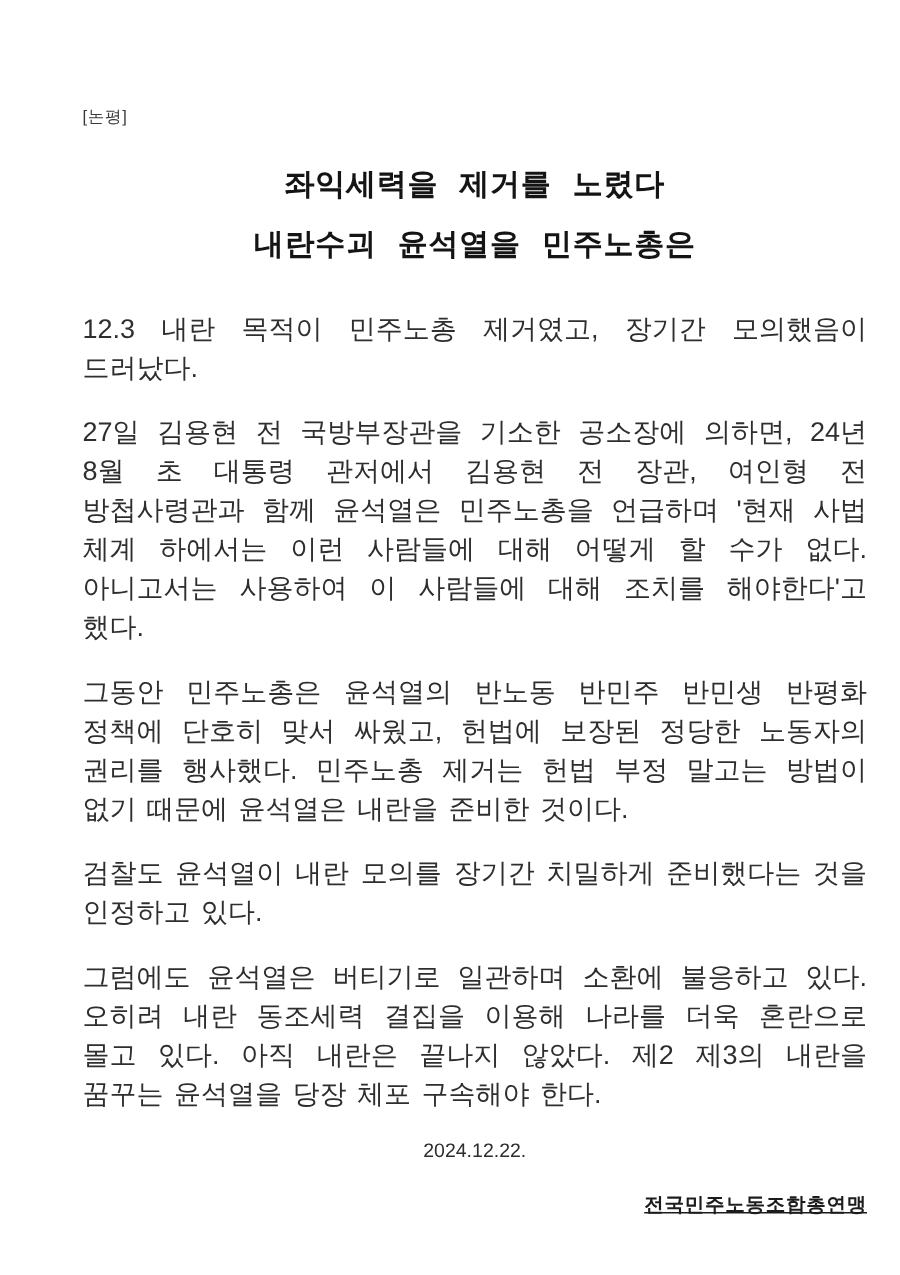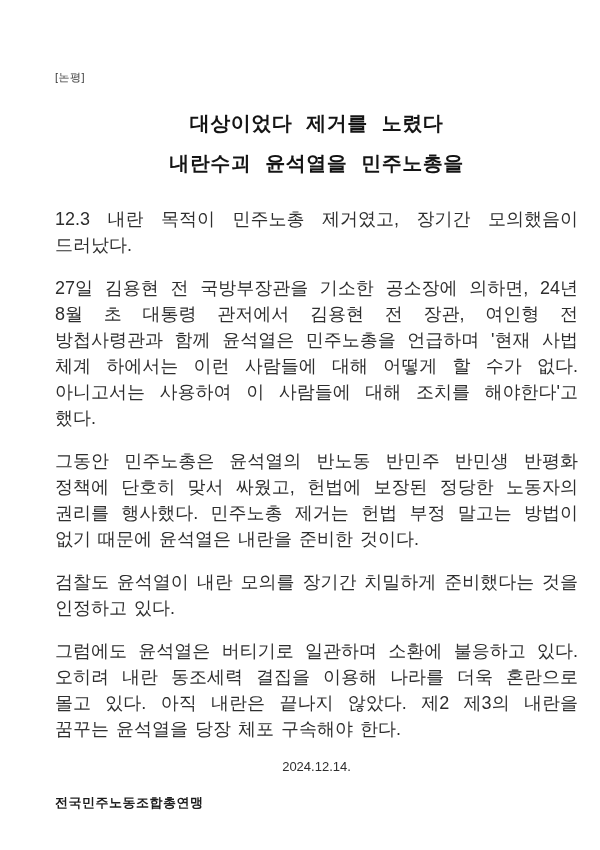--- a/index.html
+++ b/index.html
@@ -52,44 +52,45 @@
     word-spacing: 2px;
   }
   .doc-date {
     margin-top: 14px;
     text-align: center;
     font-size: 13px;
     color: #2e2e2e;
   }
   .doc-signature {
     margin-top: 20px;
-    text-align: left;
+    text-align: right;
     font-size: 13px;
     font-weight: bold;
     color: #1c1c1c;
     letter-spacing: 0.5px;
+    text-decoration: underline;
   }
 </style>
 </head>
 <body>
 
 <div class="page">
 
   <div class="doc-label">[논평]</div>
 
   <h1 class="title">
-    <span class="title-line">대상이었다 제거를 노렸다</span>
-    <span class="title-line">내란수괴 윤석열을 민주노총을</span>
+    <span class="title-line">좌익세력을 제거를 노렸다</span>
+    <span class="title-line">내란수괴 윤석열을 민주노총은</span>
   </h1>
 
   <div class="body-text">
     <p class="body-para">12.3 내란 목적이 민주노총 제거였고, 장기간 모의했음이 드러났다.</p>
     <p class="body-para">27일 김용현 전 국방부장관을 기소한 공소장에 의하면, 24년 8월 초 대통령 관저에서 김용현 전 장관, 여인형 전 방첩사령관과 함께 윤석열은 민주노총을 언급하며 '현재 사법 체계 하에서는 이런 사람들에 대해 어떻게 할 수가 없다. 아니고서는 사용하여 이 사람들에 대해 조치를 해야한다'고 했다.</p>
     <p class="body-para">그동안 민주노총은 윤석열의 반노동 반민주 반민생 반평화 정책에 단호히 맞서 싸웠고, 헌법에 보장된 정당한 노동자의 권리를 행사했다. 민주노총 제거는 헌법 부정 말고는 방법이 없기 때문에 윤석열은 내란을 준비한 것이다.</p>
     <p class="body-para">검찰도 윤석열이 내란 모의를 장기간 치밀하게 준비했다는 것을 인정하고 있다.</p>
     <p class="body-para">그럼에도 윤석열은 버티기로 일관하며 소환에 불응하고 있다. 오히려 내란 동조세력 결집을 이용해 나라를 더욱 혼란으로 몰고 있다. 아직 내란은 끝나지 않았다. 제2 제3의 내란을 꿈꾸는 윤석열을 당장 체포 구속해야 한다.</p>
   </div>
 
-  <div class="doc-date">2024.12.14.</div>
+  <div class="doc-date">2024.12.22.</div>
 
   <div class="doc-signature">전국민주노동조합총연맹</div>
 
 </div>
 
 </body></html>

